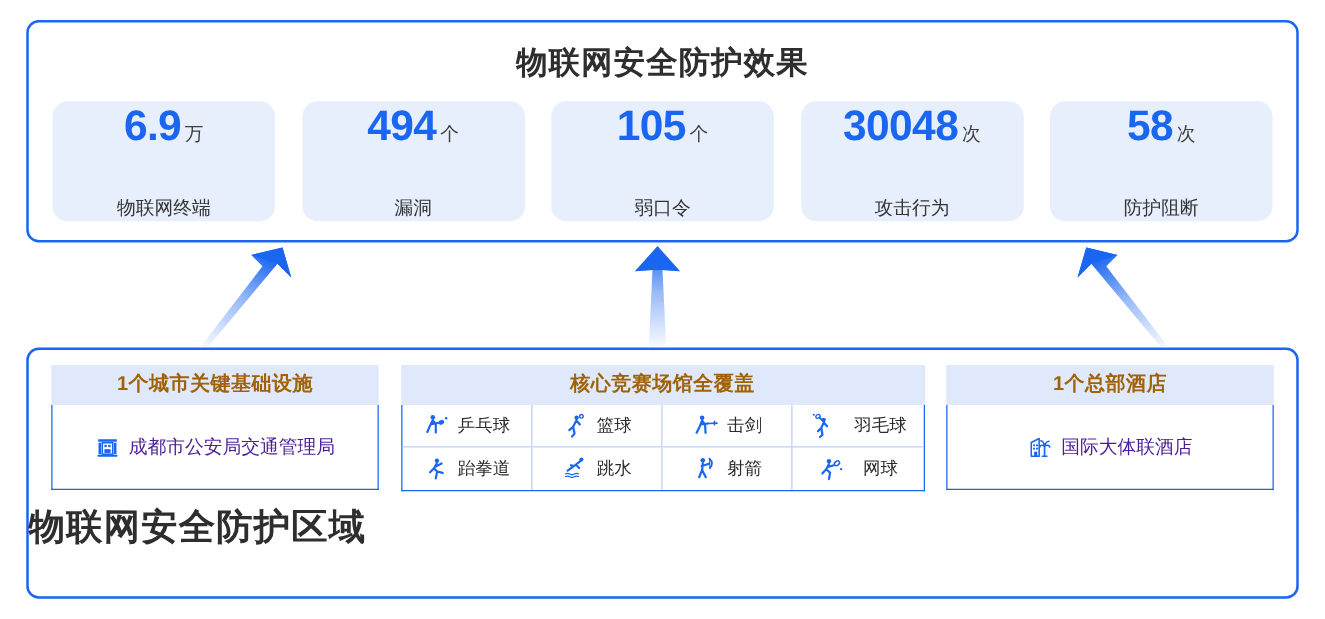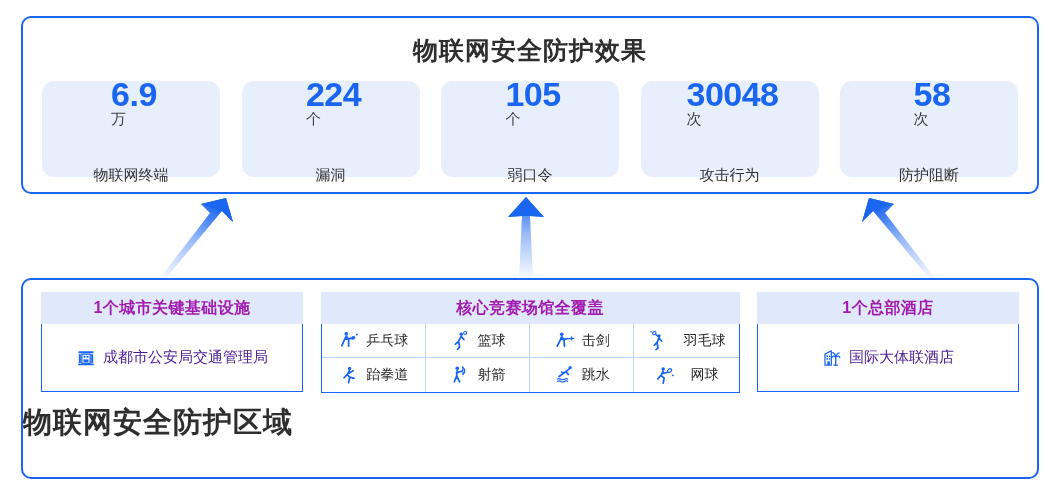--- a/index.html
+++ b/index.html
@@ -57,21 +57,20 @@
     align-items: center;
     justify-content: center;
     box-sizing: border-box;
   }
   .stat-value {
     display: flex;
     align-items: baseline;
     justify-content: flex-start;
     line-height: 1;
     margin-bottom: 9px;
-    flex-direction: column;
   }
   .stat-num {
     font-size: 34px;
     font-weight: bold;
     color: #1a66f0;
     letter-spacing: -0.5px;
   }
   .stat-unit {
     font-size: 15px;
     color: #3d3d3d;
@@ -110,21 +109,21 @@
   }
   .sub-panel {
     box-sizing: border-box;
   }
   .sub-panel.left   { width: 262px; }
   .sub-panel.middle { width: 419px; }
   .sub-panel.right  { width: 262px; }
 
   .sub-header {
     background: #dfe9fb;
-    color: #a21caf;
+    color: #a16207;
     font-size: 16px;
     font-weight: bold;
     text-align: center;
     height: 32px;
     line-height: 32px;
     letter-spacing: 0.4px;
   }
   .sub-body {
     border: 1px solid #1a66f0;
     border-top: none;
@@ -191,21 +190,21 @@
       <div class="stat-card">
         <div class="stat-value">
           <span class="stat-num">6.9</span>
           <span class="stat-unit">万</span>
         </div>
         <div class="stat-label">物联网终端</div>
       </div>
 
       <div class="stat-card">
         <div class="stat-value">
-          <span class="stat-num">224</span>
+          <span class="stat-num">494</span>
           <span class="stat-unit">个</span>
         </div>
         <div class="stat-label">漏洞</div>
       </div>
 
       <div class="stat-card">
         <div class="stat-value">
           <span class="stat-num">105</span>
           <span class="stat-unit">个</span>
         </div>
@@ -336,36 +335,36 @@
             <div class="venue-cell">
               <svg class="pic" viewBox="0 0 24 24">
                 <circle cx="12.6" cy="5" r="1.9" fill="#1a66f0"></circle>
                 <path d="M12.4 7.4 L10 11.6 L6.6 15 M10.6 10.6 L16.6 7.4 M10 11.6 L12.8 14.4 L11.6 20.4 M12.8 14.4 L17.6 15.6" stroke="#1a66f0" stroke-width="1.9" fill="none" stroke-linecap="round"></path>
               </svg>
               <span>跆拳道</span>
             </div>
 
             <div class="venue-cell">
               <svg class="pic" viewBox="0 0 24 24">
+                <circle cx="17.6" cy="4" r="1.8" fill="#1a66f0"></circle>
+                <path d="M16.4 5.6 L11.2 9.6 L5.6 13.6 M12.8 8.4 L15.6 11.4 M11.2 9.6 L8.4 9" stroke="#1a66f0" stroke-width="1.9" fill="none" stroke-linecap="round"></path>
+                <path d="M3.4 16.6 Q5.4 15.4 7.4 16.6 T11.4 16.6 T15.4 16.6" stroke="#1a66f0" stroke-width="1.2" fill="none"></path>
+                <path d="M3.4 19 Q5.4 17.8 7.4 19 T11.4 19 T15.4 19" stroke="#1a66f0" stroke-width="1.2" fill="none"></path>
+              </svg>
+              <span>跳水</span>
+            </div>
+
+            <div class="venue-cell">
+              <svg class="pic" viewBox="0 0 24 24">
                 <circle cx="9" cy="4.6" r="2" fill="#1a66f0"></circle>
                 <path d="M9 7 L8.4 13 L5.8 19.4 M8.4 13 L11.6 19.4 M8 9.6 L14.4 7.6" stroke="#1a66f0" stroke-width="1.9" fill="none" stroke-linecap="round"></path>
                 <path d="M14.8 3.2 Q19 7 15.2 11.6" stroke="#1a66f0" stroke-width="1.5" fill="none" stroke-linecap="round"></path>
                 <path d="M14.8 3.2 L15.2 11.6" stroke="#1a66f0" stroke-width="1" fill="none"></path>
               </svg>
               <span>射箭</span>
-            </div>
-
-            <div class="venue-cell">
-              <svg class="pic" viewBox="0 0 24 24">
-                <circle cx="17.6" cy="4" r="1.8" fill="#1a66f0"></circle>
-                <path d="M16.4 5.6 L11.2 9.6 L5.6 13.6 M12.8 8.4 L15.6 11.4 M11.2 9.6 L8.4 9" stroke="#1a66f0" stroke-width="1.9" fill="none" stroke-linecap="round"></path>
-                <path d="M3.4 16.6 Q5.4 15.4 7.4 16.6 T11.4 16.6 T15.4 16.6" stroke="#1a66f0" stroke-width="1.2" fill="none"></path>
-                <path d="M3.4 19 Q5.4 17.8 7.4 19 T11.4 19 T15.4 19" stroke="#1a66f0" stroke-width="1.2" fill="none"></path>
-              </svg>
-              <span>跳水</span>
             </div>
 
             <div class="venue-cell">
               <svg class="pic" viewBox="0 0 24 24">
                 <circle cx="10" cy="5.4" r="1.9" fill="#1a66f0"></circle>
                 <path d="M10 7.8 L7.6 12.4 L4.2 16.2 M7.6 12.4 L11 15.4 L10 21 M9 10.4 L14.4 9" stroke="#1a66f0" stroke-width="1.9" fill="none" stroke-linecap="round"></path>
                 <ellipse cx="17" cy="7.2" rx="2.4" ry="1.8" fill="none" stroke="#1a66f0" stroke-width="1.3" transform="rotate(-35 17 7.2)"></ellipse>
                 <circle cx="20.6" cy="12.4" r="1" fill="#1a66f0"></circle>
               </svg>
               <span>网球</span>

